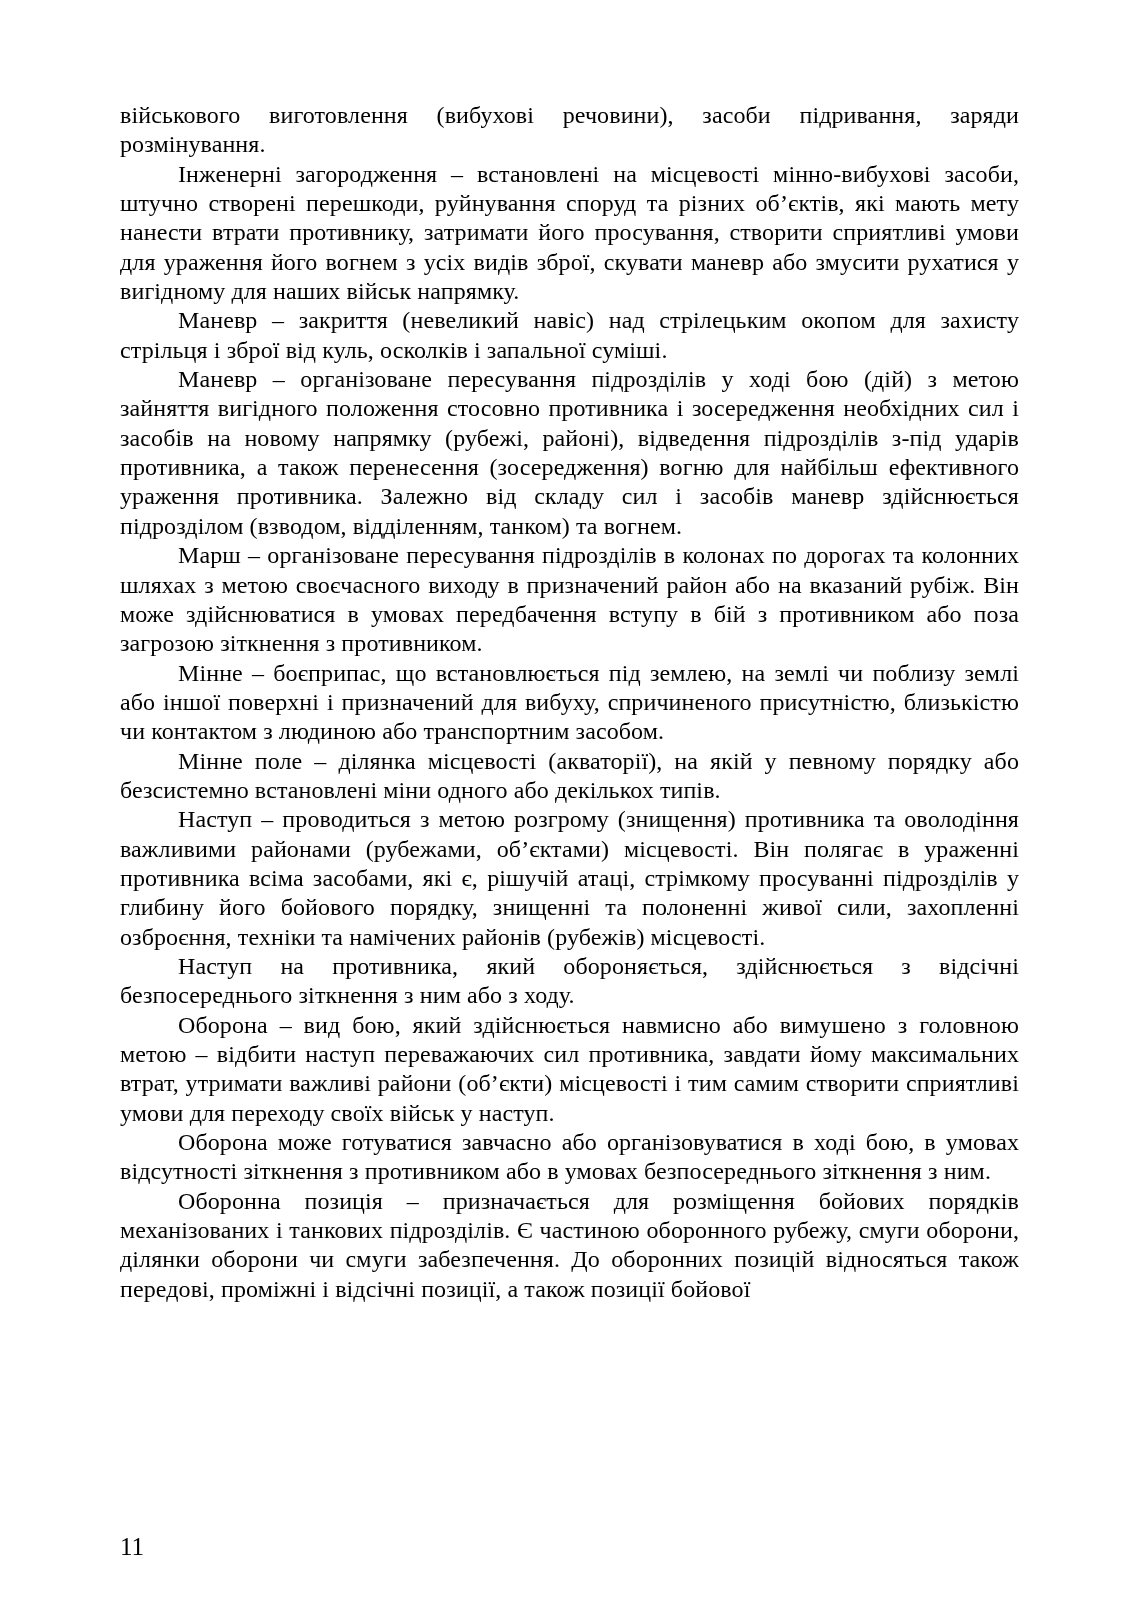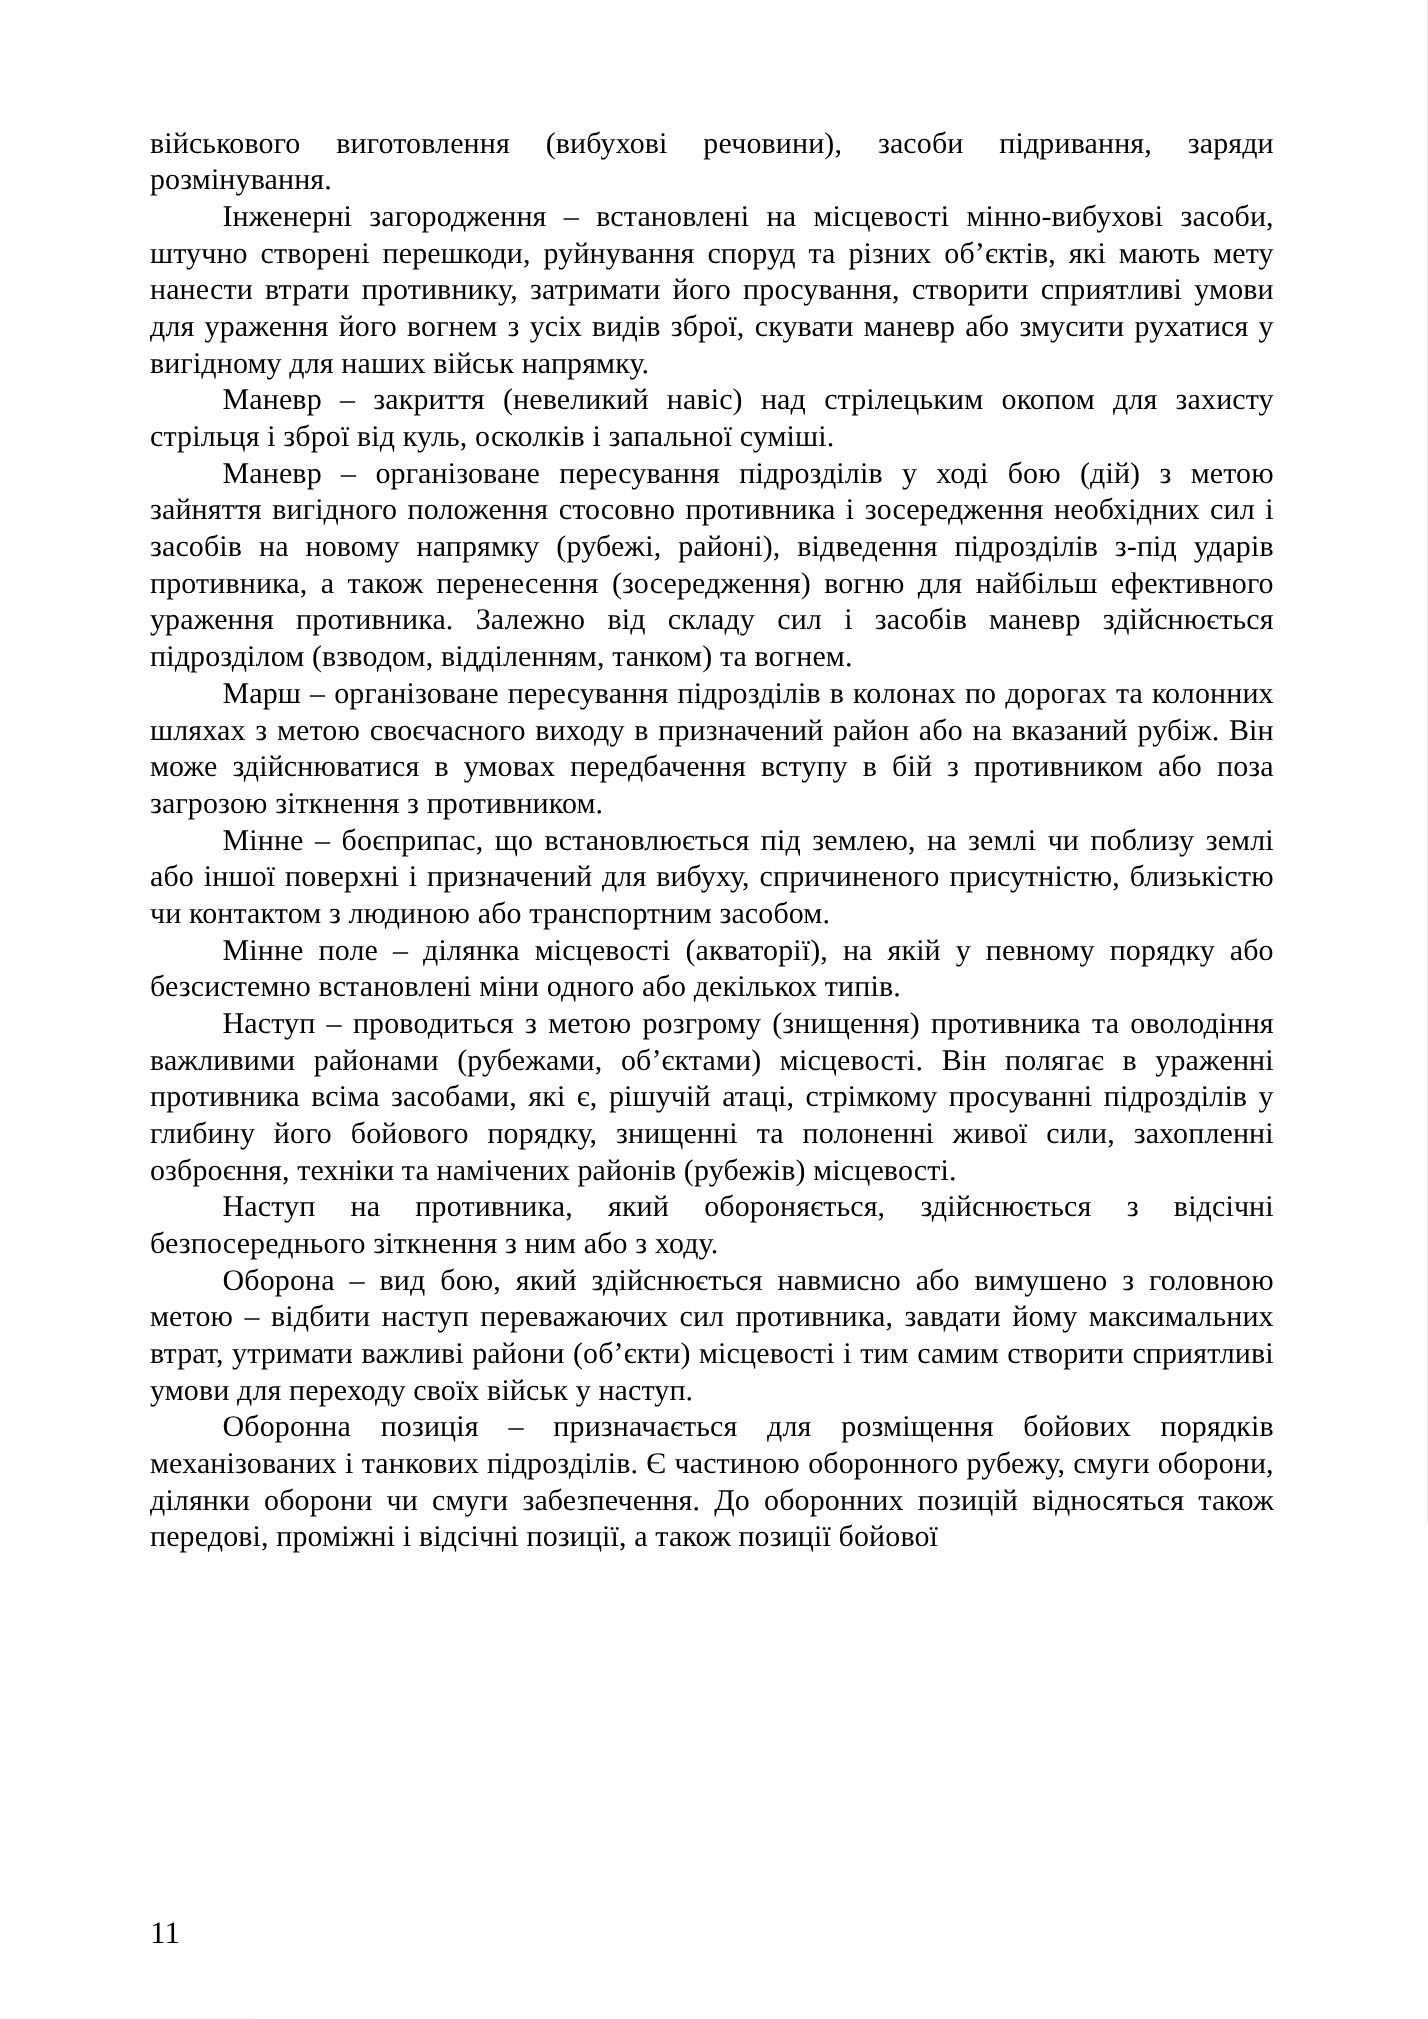--- a/index.html
+++ b/index.html
@@ -54,16 +54,17 @@
       <p class="para"><b class="term"></b><span>військового виготовлення (вибухові речовини), засоби підривання, заряди розмінування.</span></p>
       <p class="para indent"><b class="term">Інженерні загородження</b><span> – встановлені на місцевості мінно-вибухові засоби, штучно створені перешкоди, руйнування споруд та різних об’єктів, які мають мету нанести втрати противнику, затримати його просування, створити сприятливі умови для ураження його вогнем з усіх видів зброї, скувати маневр або змусити рухатися у вигідному для наших військ напрямку.</span></p>
       <p class="para indent"><b class="term">Маневр</b><span> – закриття (невеликий навіс) над стрілецьким окопом для захисту стрільця і зброї від куль, осколків і запальної суміші.</span></p>
       <p class="para indent"><b class="term">Маневр</b><span> – організоване пересування підрозділів у ході бою (дій) з метою зайняття вигідного положення стосовно противника і зосередження необхідних сил і засобів на новому напрямку (рубежі, районі), відведення підрозділів з-під ударів противника, а також перенесення (зосередження) вогню для найбільш ефективного ураження противника. Залежно від складу сил і засобів маневр здійснюється підрозділом (взводом, відділенням, танком) та вогнем.</span></p>
       <p class="para indent"><b class="term">Марш</b><span> – організоване пересування підрозділів в колонах по дорогах та колонних шляхах з метою своєчасного виходу в призначений район або на вказаний рубіж. Він може здійснюватися в умовах передбачення вступу в бій з противником або поза загрозою зіткнення з противником.</span></p>
       <p class="para indent"><b class="term">Мінне</b><span> – боєприпас, що встановлюється під землею, на землі чи поблизу землі або іншої поверхні і призначений для вибуху, спричиненого присутністю, близькістю чи контактом з людиною або транспортним засобом.</span></p>
       <p class="para indent"><b class="term">Мінне поле</b><span> – ділянка місцевості (акваторії), на якій у певному порядку або безсистемно встановлені міни одного або декількох типів.</span></p>
       <p class="para indent"><b class="term">Наступ –</b><span> проводиться з метою розгрому (знищення) противника та оволодіння важливими районами (рубежами, об’єктами) місцевості. Він полягає в ураженні противника всіма засобами, які є, рішучій атаці, стрімкому просуванні підрозділів у глибину його бойового порядку, знищенні та полоненні живої сили, захопленні озброєння, техніки та намічених районів (рубежів) місцевості.</span></p>
       <p class="para indent"><b class="term"></b><span>Наступ на противника, який обороняється, здійснюється з відсічні безпосереднього зіткнення з ним або з ходу.</span></p>
       <p class="para indent"><b class="term">Оборона</b><span> – вид бою, який здійснюється навмисно або вимушено з головною метою – відбити наступ переважаючих сил противника, завдати йому максимальних втрат, утримати важливі райони (об’єкти) місцевості і тим самим створити сприятливі умови для переходу своїх військ у наступ.</span></p>
+      <p class="para indent"><b class="term"></b><span>Оборона може готуватися завчасно або організовуватися в ході бою, в умовах відсутності зіткнення з противником або в умовах безпосереднього зіткнення з ним.</span></p>
       <p class="para indent"><b class="term">Оборонна позиція</b><span> – призначається для розміщення бойових порядків механізованих і танкових підрозділів. Є частиною оборонного рубежу, смуги оборони, ділянки оборони чи смуги забезпечення. До оборонних позицій відносяться також передові, проміжні і відсічні позиції, а також позиції бойової</span></p>
     </div>
   <div class="page-number">11</div>
 </div>
 
 </body></html>

